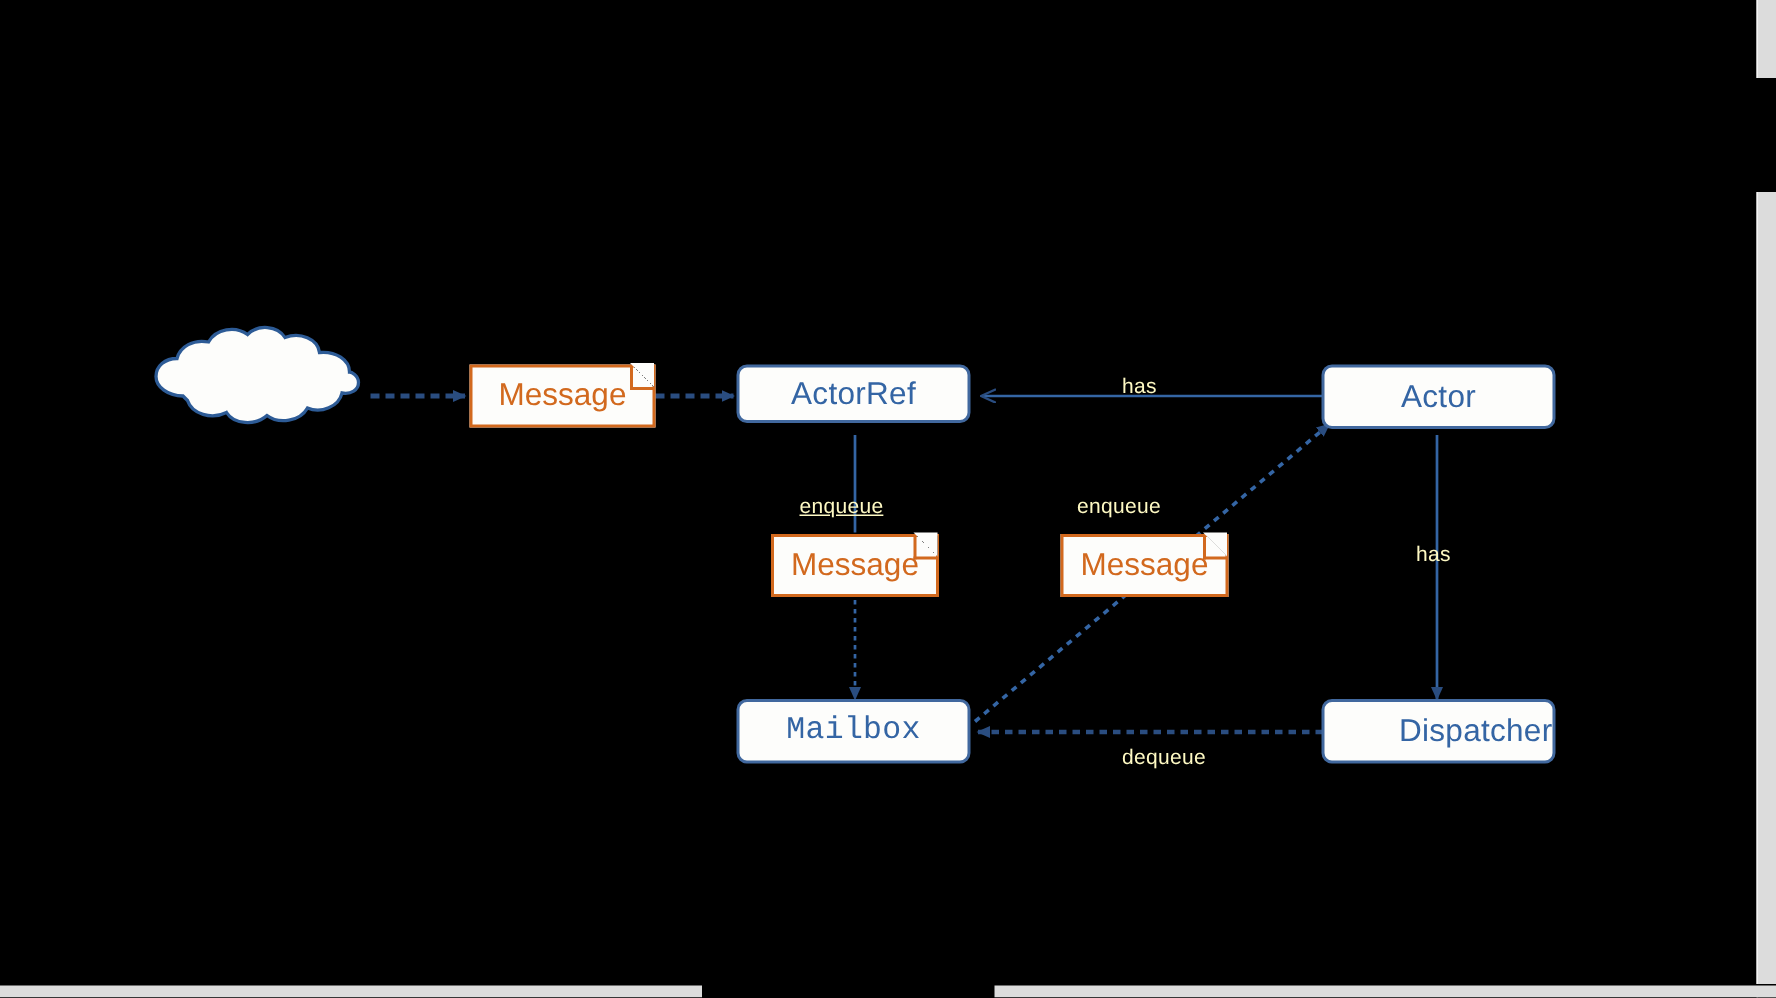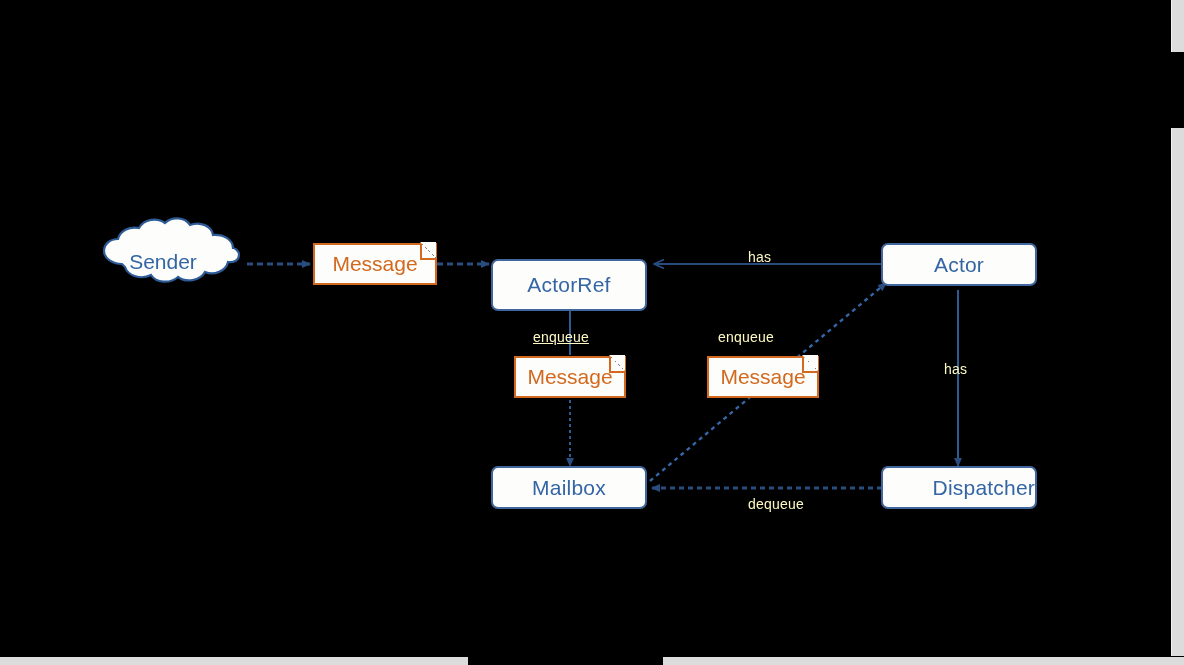--- a/index.html
+++ b/index.html
@@ -191,33 +191,30 @@
       <line x1="570" y1="290" x2="570" y2="355" stroke="#3465a4" stroke-width="1.8"></line>
       <line x1="570" y1="400" x2="570" y2="466" stroke="#3465a4" stroke-width="1.8" stroke-dasharray="3 3" marker-end="url(#arrow-blue)"></line>
 
       <line x1="650" y1="481" x2="886" y2="283" stroke="#3465a4" stroke-width="2.4" stroke-dasharray="4 4" marker-end="url(#arrow-blue)"></line>
 
       <line x1="958" y1="290" x2="958" y2="466" stroke="#3465a4" stroke-width="1.8" marker-end="url(#arrow-blue)"></line>
 
       <line x1="882" y1="488" x2="652" y2="488" stroke="#2a4d80" stroke-width="3" stroke-dasharray="5 4" marker-end="url(#arrow-blue)"></line>
     </svg>
 
-    <div class="cloud" style="left:96px; top:240px; width:150px; height:48px;">
-      <span class="cloud-label">Sender</span>
-    </div>
-
-    <div class="node" style="left:491px; top:243px; width:156px; height:52px;margin-top:16px;">
+
+    <div class="node" style="left:491px; top:243px; width:156px; height:39px;">
       <span>ActorRef</span>
     </div>
 
     <div class="node" style="left:881px; top:243px; width:156px; height:43px;">
       <span>Actor</span>
     </div>
 
-    <div class="node" style="left:491px; top:466px; width:156px; height:43px;">
+    <div class="node" style="left:491px; top:466px; width:156px; height:43px;font-family:Liberation Mono, monospace;">
       <span>Mailbox</span>
     </div>
 
     <div class="node" style="left:881px; top:466px; width:156px; height:43px;justify-content:flex-end;">
       <span>Dispatcher</span>
     </div>
 
     <div class="note" style="left:313px; top:243px; width:124px; height:42px;">
       <span class="fold"></span>
       <span class="note-label">Message</span>

